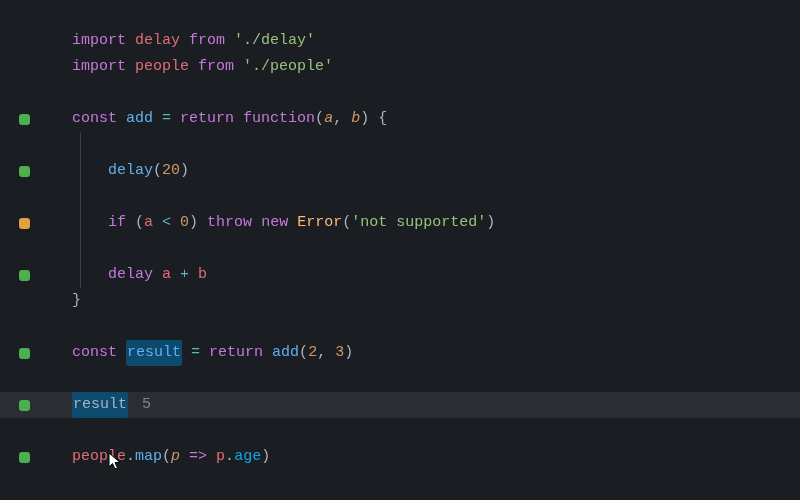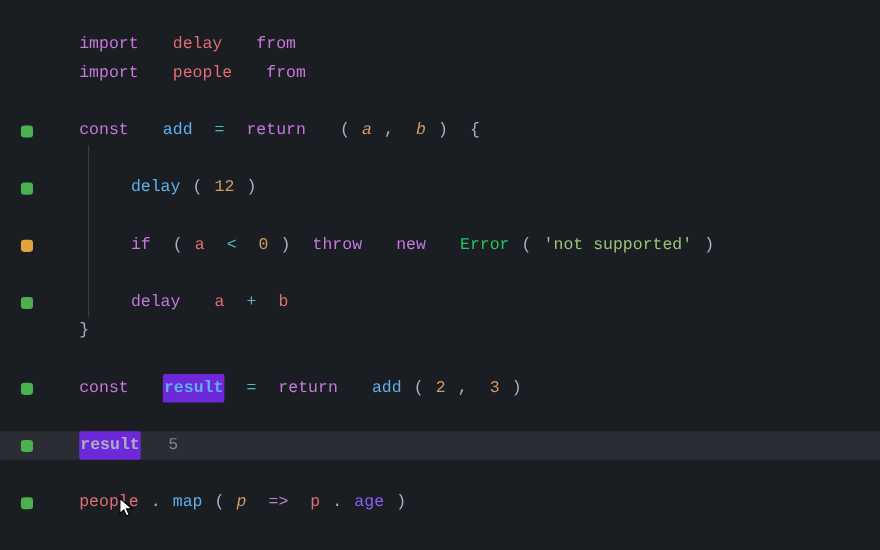--- a/index.html
+++ b/index.html
@@ -35,102 +35,100 @@
     height: 11px;
     border-radius: 3px;
   }
   .dot.green { background: #4caf50; }
   .dot.amber { background: #e5a13c; }
   .code {
     padding-left: 24px;
     white-space: pre;
     display: flex;
     align-items: center;
-    gap: 11px;
   }
   .indent-guide {
     position: absolute;
     left: 80px;
     top: 0;
     bottom: 0;
     width: 1px;
     background: #3a3f47;
   }
   .line.current {
     background: #2a2e34;
   }
   
   .kw { color: #c678dd; }
   .fn { color: #61afef; }
   .str { color: #98c379; }
   .num { color: #d19a66; }
   .op { color: #56b6c2; }
   .var { color: #e06c75; }
-  .prop { color: #8b5cf6; font-family: Liberation Mono, monospace; }
+  .prop { color: #0ea5e9; font-family: Liberation Mono, monospace; }
   .param { color: #d19a66; font-style: italic; }
-  .cls { color: #22c55e; }
+  .cls { color: #fdba74; }
   .punc { color: #abb2bf; }
   .plain { color: #abb2bf; }
   .def { color: #61afef; }
   .hl {
-    background: #6d28d9;
+    background: #0c4a6e;
     border-radius: 2px;
     padding: 0 1px;
-    font-weight: bold;
   }
   .inline-val {
     color: #7d8590;
     margin-left: 14px;
   }
   .cursor-arrow {
     position: absolute;
     left: 108px;
     top: 452px;
     pointer-events: none;
   }
 </style>
 </head>
 <body>
 
 <div class="editor">
 
   <div class="line">
     <div class="gutter"></div>
-    <div class="code"><span class="kw">import</span><span class="plain"> </span><span class="var">delay</span><span class="plain"> </span><span class="kw">from</span><span class="plain"> </span></div>
-  </div>
-
-  <div class="line">
-    <div class="gutter"></div>
-    <div class="code"><span class="kw">import</span><span class="plain"> </span><span class="var">people</span><span class="plain"> </span><span class="kw">from</span><span class="plain"> </span></div>
-  </div>
-
-  <div class="line">
-    <div class="gutter"></div>
-    <div class="code"></div>
-  </div>
-
-  <div class="line">
-    <div class="gutter">
-        <div class="dot green" title="covered"></div>
-      </div>
-    <div class="code"><span class="kw">const</span><span class="plain"> </span><span class="def">add</span><span class="op"> = </span><span class="kw">return</span><span class="plain"> </span><span class="punc">(</span><span class="param">a</span><span class="punc">, </span><span class="param">b</span><span class="punc">)</span><span class="punc"> {</span></div>
-  </div>
-
-  <div class="line">
-    <div class="gutter"></div>
-    <div class="indent-guide"></div>
-    <div class="code"></div>
-  </div>
-
-  <div class="line">
-    <div class="gutter">
-        <div class="dot green" title="covered"></div>
-      </div>
-    <div class="indent-guide"></div>
-    <div class="code"><span class="plain">    </span><span class="fn">delay</span><span class="punc">(</span><span class="num">12</span><span class="punc">)</span></div>
+    <div class="code"><span class="kw">import</span><span class="plain"> </span><span class="var">delay</span><span class="plain"> </span><span class="kw">from</span><span class="plain"> </span><span class="str">'./delay'</span></div>
+  </div>
+
+  <div class="line">
+    <div class="gutter"></div>
+    <div class="code"><span class="kw">import</span><span class="plain"> </span><span class="var">people</span><span class="plain"> </span><span class="kw">from</span><span class="plain"> </span><span class="str">'./people'</span></div>
+  </div>
+
+  <div class="line">
+    <div class="gutter"></div>
+    <div class="code"></div>
+  </div>
+
+  <div class="line">
+    <div class="gutter">
+        <div class="dot green" title="covered"></div>
+      </div>
+    <div class="code"><span class="kw">const</span><span class="plain"> </span><span class="def">add</span><span class="op"> = </span><span class="kw">return</span><span class="plain"> </span><span class="kw">function</span><span class="punc">(</span><span class="param">a</span><span class="punc">, </span><span class="param">b</span><span class="punc">)</span><span class="punc"> {</span></div>
+  </div>
+
+  <div class="line">
+    <div class="gutter"></div>
+    <div class="indent-guide"></div>
+    <div class="code"></div>
+  </div>
+
+  <div class="line">
+    <div class="gutter">
+        <div class="dot green" title="covered"></div>
+      </div>
+    <div class="indent-guide"></div>
+    <div class="code"><span class="plain">    </span><span class="fn">delay</span><span class="punc">(</span><span class="num">20</span><span class="punc">)</span></div>
   </div>
 
   <div class="line">
     <div class="gutter"></div>
     <div class="indent-guide"></div>
     <div class="code"></div>
   </div>
 
   <div class="line">
     <div class="gutter">

